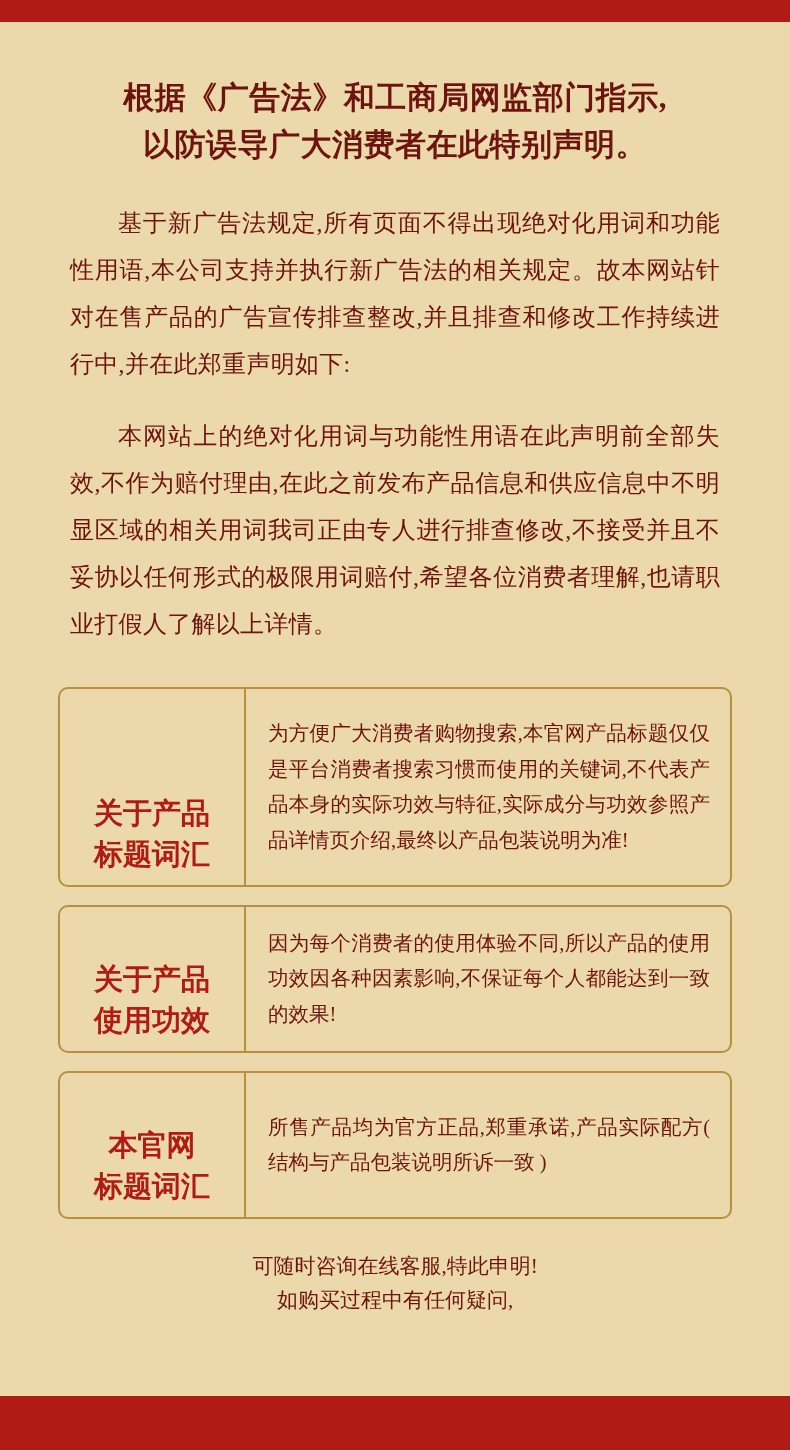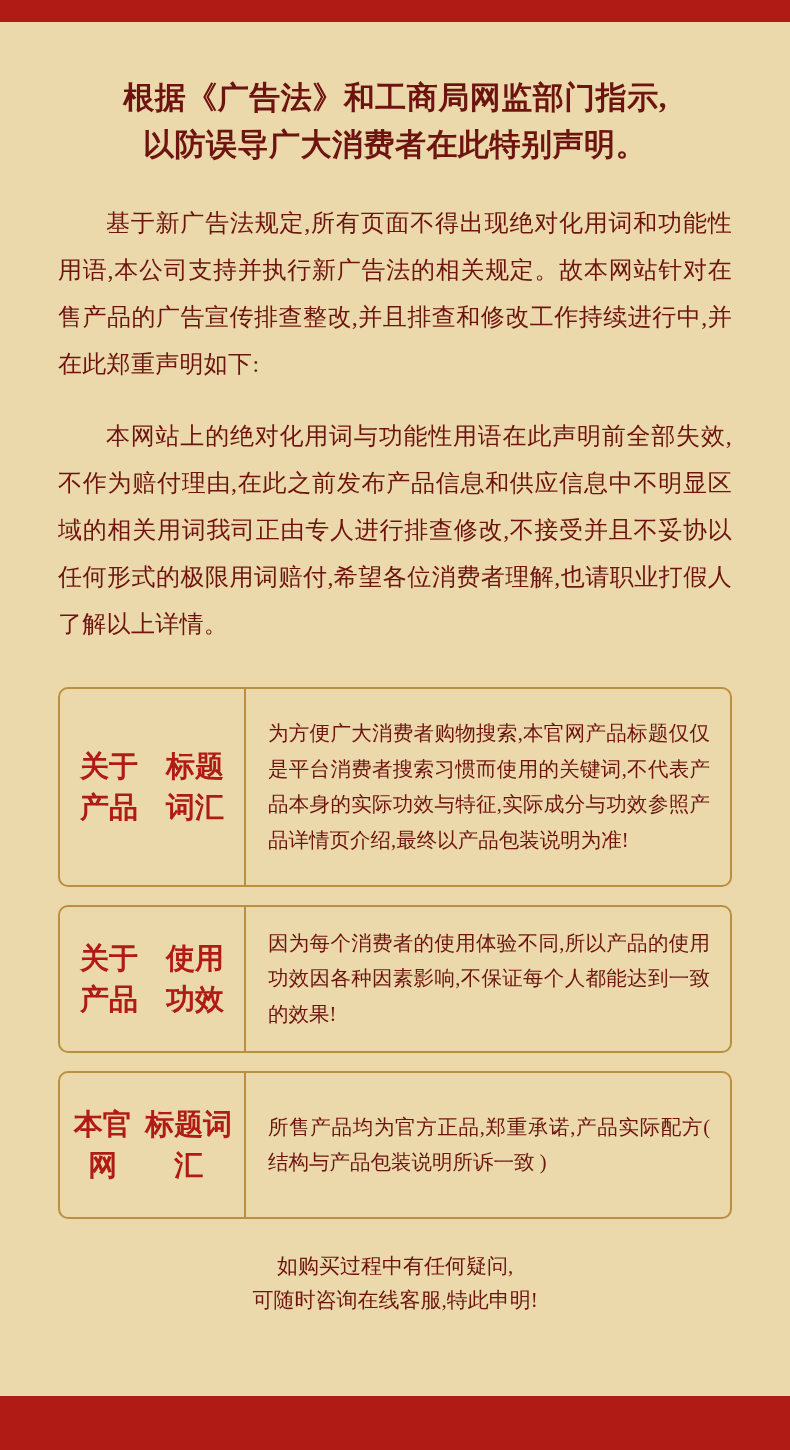--- a/index.html
+++ b/index.html
@@ -50,21 +50,21 @@
     color: #6d1410;
     font-weight: bold;
     font-size: 31px;
     line-height: 1.52;
     letter-spacing: 0.5px;
   }
   .headline .hl-line {
     display: block;
   }
   .para {
-    margin: 0;
+    margin: 12px;
     color: #6d1410;
     font-size: 24px;
     line-height: 1.95;
     text-align: justify;
     text-indent: 2em;
     letter-spacing: 0.3px;
   }
   .para.p1 { margin-top: 32px; }
   .para.p2 { margin-top: 26px; }
 
@@ -78,23 +78,23 @@
     border: 2px solid #b8903f;
     border-radius: 10px;
     display: flex;
     align-items: stretch;
     box-sizing: border-box;
     min-height: 132px;
   }
   .card-title {
     flex: 0 0 186px;
     display: flex;
-    flex-direction: row;
+    flex-direction: column;
     align-items: center;
-    justify-content: flex-start;
+    justify-content: flex-end;
     color: #b01b16;
     font-weight: bold;
     font-size: 29px;
     line-height: 1.42;
     border-right: 2px solid #b8903f;
     padding: 10px 6px;
     box-sizing: border-box;
     text-align: center;
   }
   .card-title .t-line { display: block; }
@@ -161,21 +161,21 @@
         <div class="card-title">
           <span class="t-line">本官网</span>
           <span class="t-line">标题词汇</span>
         </div>
         <div class="card-body">所售产品均为官方正品,郑重承诺,产品实际配方( 结构与产品包装说明所诉一致 )</div>
       </div>
 
     </div>
 
     <div class="footer">
+      <span class="f-line">可随时咨询在线客服,特此申明!</span>
       <span class="f-line">如购买过程中有任何疑问,</span>
-      <span class="f-line">可随时咨询在线客服,特此申明!</span>
     </div>
 
   </div>
 
   <div class="bottom-bar"></div>
 
 </div>
 
 </body></html>

